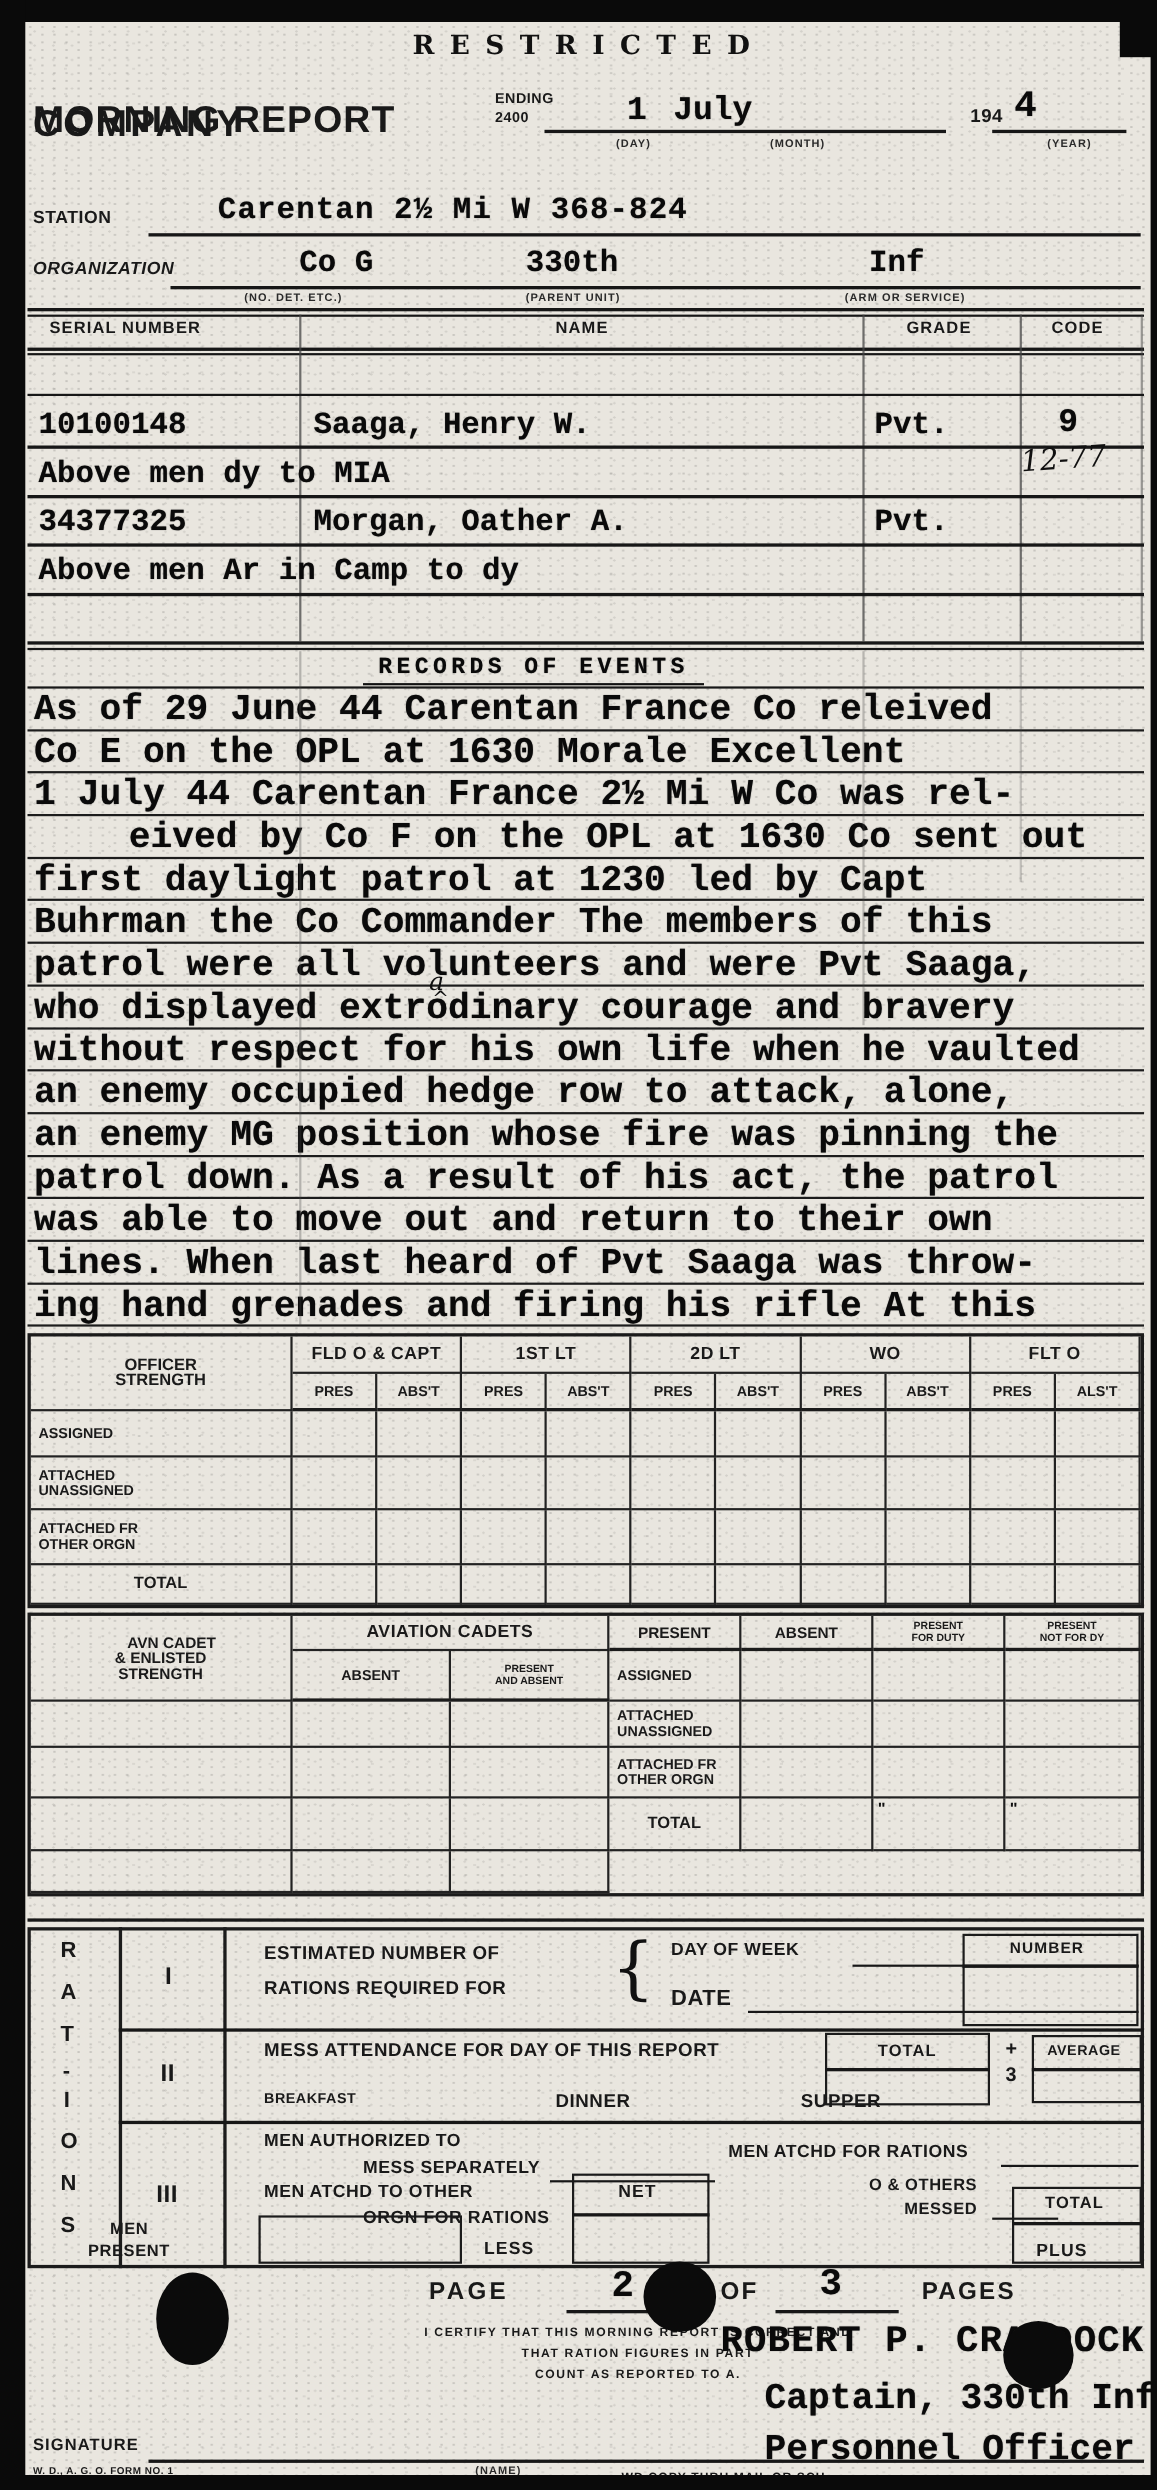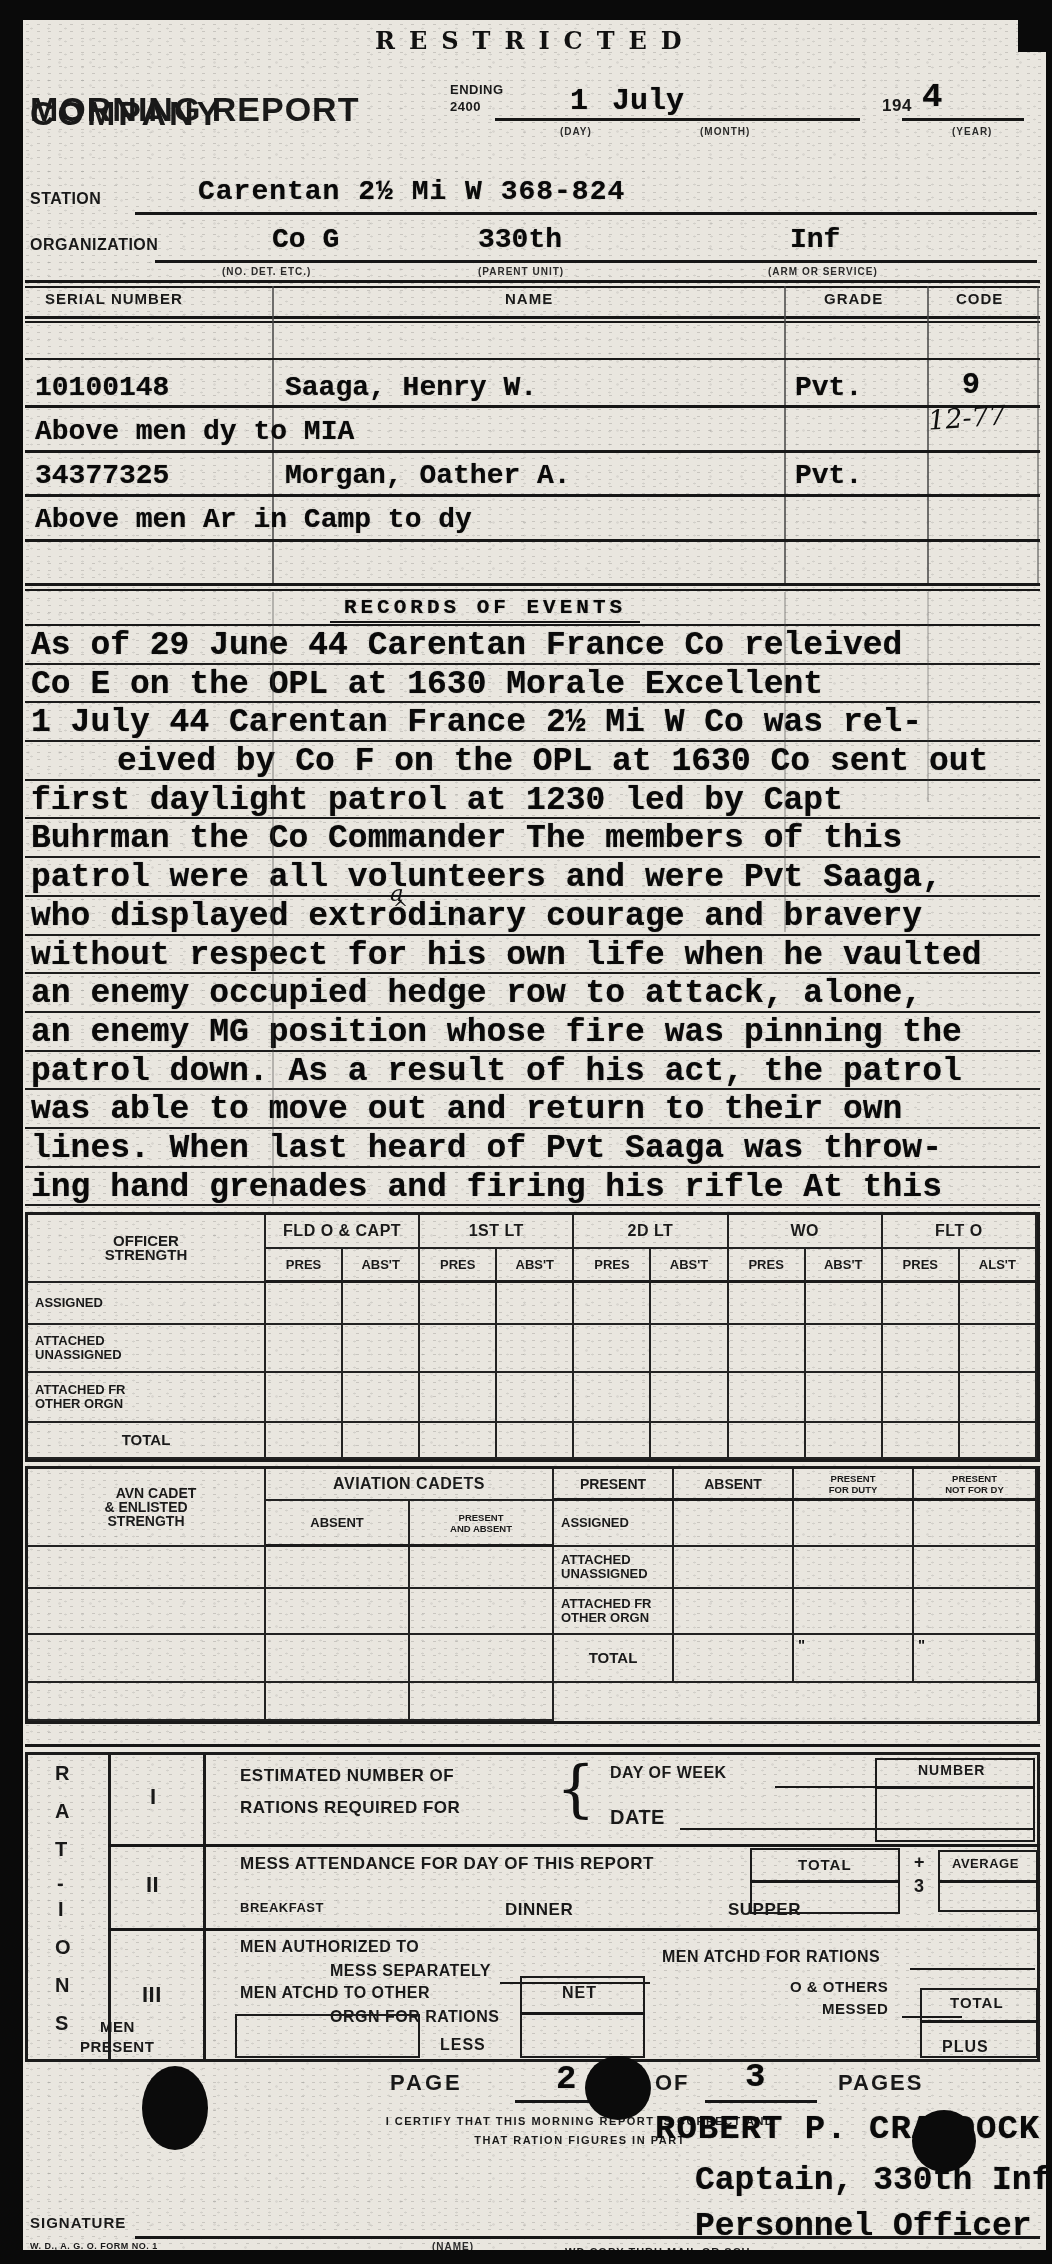--- a/index.html
+++ b/index.html
@@ -63,21 +63,21 @@
   <div class="rule" style="left:495px;top:118px;width:365px;height:2.5px;"></div>
   <div class="rule" style="left:902px;top:118px;width:122px;height:2.5px;"></div>
   <div class="abs cap" style="left:560px;top:126px;">(DAY)</div>
   <div class="abs cap" style="left:700px;top:126px;">(MONTH)</div>
   <div class="abs cap" style="left:952px;top:126px;">(YEAR)</div>
 
   <div class="abs lbl" style="left:30px;top:190px;font-size:16px;">STATION</div>
   <div class="abs type" style="left:198px;top:176px;font-size:28px;letter-spacing:1px;">Carentan  2½ Mi W   368-824</div>
   <div class="rule" style="left:135px;top:212px;width:902px;height:2.5px;"></div>
 
-  <div class="abs lbl" style="left:30px;top:236px;font-size:16px;">ORGANIZATION</div>
+  <div class="abs lbl" style="left:30px;top:236px;font-size:16px;font-style:italic;">ORGANIZATION</div>
   <div class="abs type" style="left:272px;top:224px;font-size:28px;">Co G</div>
   <div class="abs type" style="left:478px;top:224px;font-size:28px;">330th</div>
   <div class="abs type" style="left:790px;top:224px;font-size:28px;">Inf</div>
   <div class="rule" style="left:155px;top:260px;width:882px;height:2.5px;"></div>
   <div class="abs cap" style="left:222px;top:266px;">(NO. DET. ETC.)</div>
   <div class="abs cap" style="left:478px;top:266px;">(PARENT UNIT)</div>
   <div class="abs cap" style="left:768px;top:266px;">(ARM OR SERVICE)</div>
 
   <div class="rule" style="left:25px;top:280px;width:1015px;height:3px;"></div>
   <div class="rule" style="left:25px;top:286px;width:1015px;height:2px;"></div>
@@ -358,20 +358,21 @@
   <div class="abs type" style="left:556px;top:2060px;font-size:34px;">2</div>
   <div class="rule" style="left:515px;top:2100px;width:118px;height:3px;"></div>
   <div class="abs lbl" style="left:655px;top:2070px;font-size:22px;letter-spacing:2px;">OF</div>
   <div class="abs type" style="left:745px;top:2058px;font-size:34px;">3</div>
   <div class="rule" style="left:705px;top:2100px;width:112px;height:3px;"></div>
   <div class="abs lbl" style="left:838px;top:2070px;font-size:22px;letter-spacing:2px;">PAGES</div>
 
   <div class="abs" style="left:310px;top:2112px;width:540px;text-align:center;">
     <div class="lbl" style="font-size:11px;letter-spacing:1.5px;line-height:19px;">I CERTIFY THAT THIS MORNING REPORT IS CORRECT AND</div>
     <div class="lbl" style="font-size:11px;letter-spacing:1.5px;line-height:19px;">THAT RATION FIGURES IN PART</div>
+    <div class="lbl" style="font-size:11px;letter-spacing:1.5px;line-height:19px;">COUNT AS REPORTED TO A.</div>
   </div>
 
   <div class="abs type" style="left:655px;top:2110px;font-size:34px;letter-spacing:1px;z-index:3;">ROBERT P. CRADDOCK</div>
   <div class="abs type" style="left:695px;top:2162px;font-size:33px;z-index:3;">Captain, 330th Inf</div>
   <div class="abs type" style="left:695px;top:2208px;font-size:33px;z-index:3;">Personnel Officer</div>
 
   <div class="abs lbl" style="left:30px;top:2214px;font-size:15px;letter-spacing:1px;">SIGNATURE</div>
   <div class="rule" style="left:135px;top:2236px;width:905px;height:2.5px;z-index:4;"></div>
   <div class="abs cap" style="left:432px;top:2241px;">(NAME)</div>
   <div class="abs lbl" style="left:30px;top:2241px;font-size:9px;letter-spacing:.5px;">W. D., A. G. O. FORM NO. 1</div>

